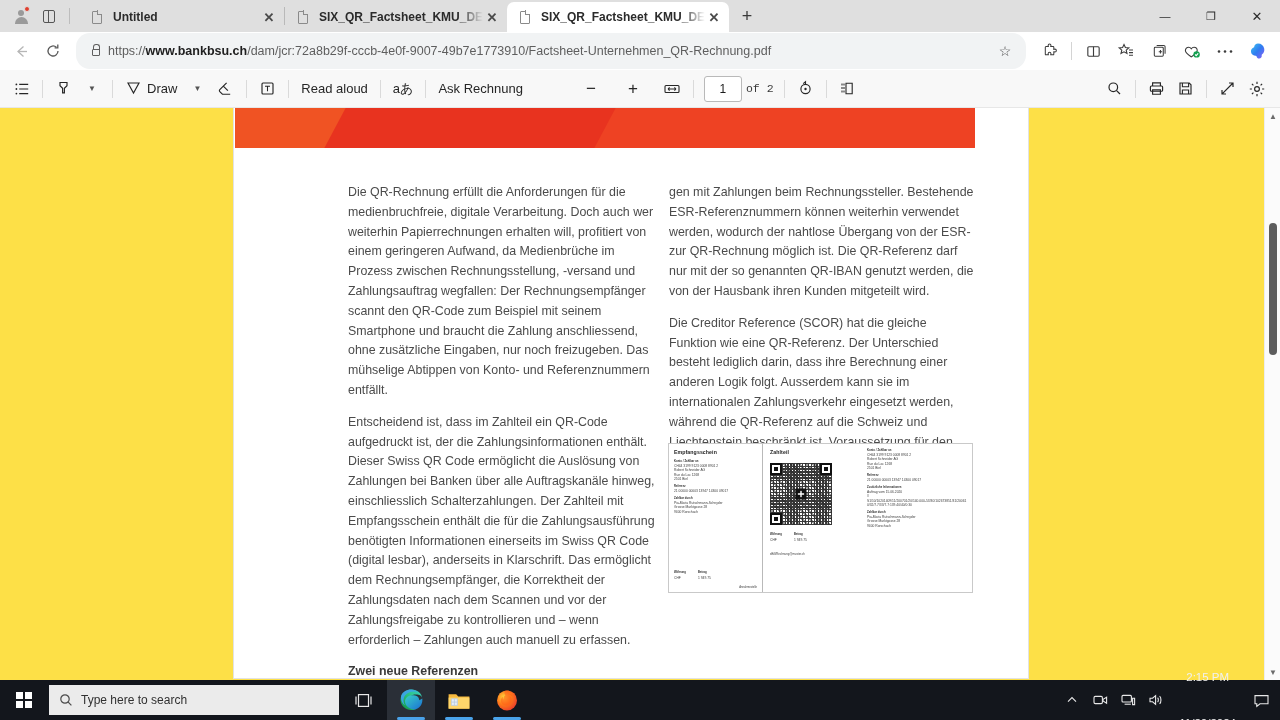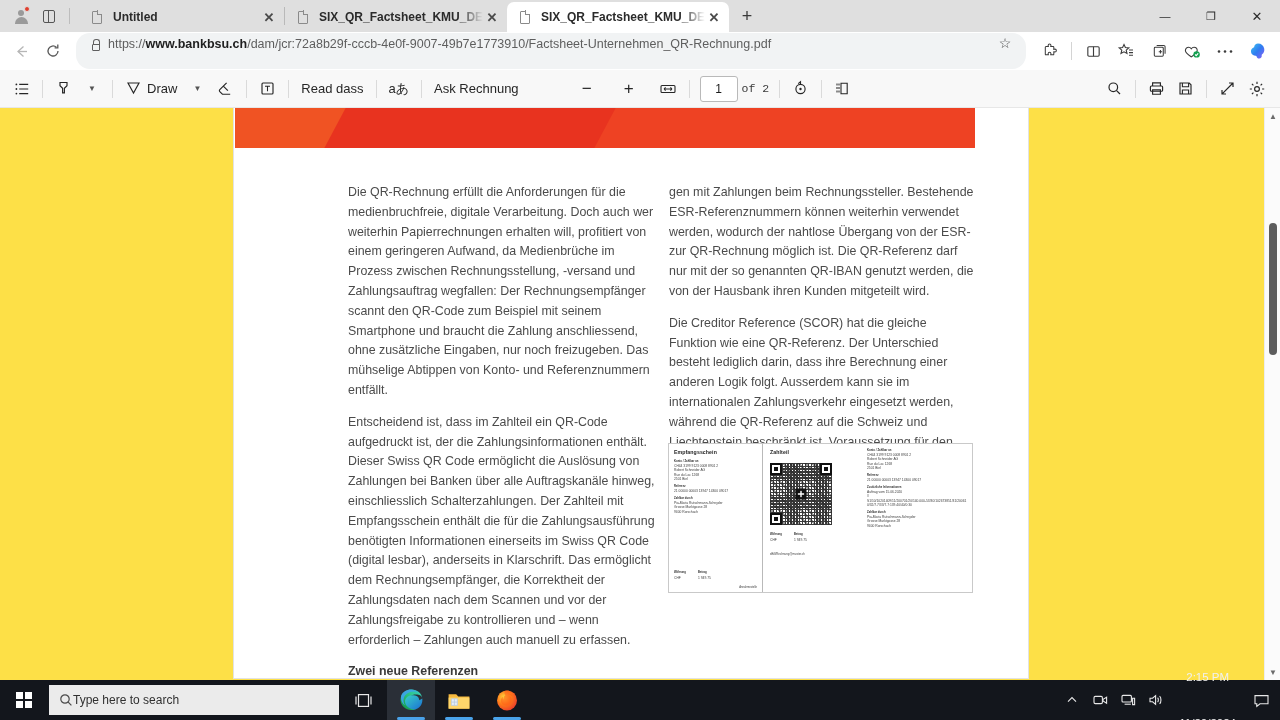--- a/index.html
+++ b/index.html
@@ -134,21 +134,21 @@
     gap: 2px;
   }
   .nav-btn {
     width: 30px; height: 30px; border-radius: 4px;
     display: flex; align-items: center; justify-content: center;
     color: #5a5a5a;
   }
   .nav-btn.back { color: #b6b6b6; }
   .omnibox {
     flex: 1; height: 19px; background: #f1f3f4;
-    border-radius: 14px; display: flex; align-items: flex-end;
+    border-radius: 14px; display: flex; align-items: center;
     padding: 18px 8px; margin: 0 6px; overflow: hidden;
   }
   .lock-ico {
     width: 24px; flex: 0 0 24px; display: flex;
     align-items: center; justify-content: center;
   }
   .lock-shape {
     width: 8px; height: 7px; border: 1.3px solid #5f5f5f;
     border-radius: 1px; position: relative; margin-top: 3px;
   }
@@ -362,21 +362,21 @@
     align-items: center; justify-content: center;
   }
   .winlogo {
     width: 16px; height: 16px;
     display: grid; grid-template-columns: 1fr 1fr; grid-template-rows: 1fr 1fr;
     gap: 1.6px;
   }
   .winlogo i { background: #ffffff; display: block; }
   .tb-search {
     width: 290px; height: 30px; background: #ebebeb;
-    display: flex; align-items: center; padding: 0 10px; 
+    display: flex; align-items: center; padding: 0 10px; gap: 8px;
     margin-left: 1px;
   }
   .tb-search .sglyph { color: #4a4a4a; font-size: 13px; display:flex; }
   .tb-search span.txt { font-size: 12px; color: #303030; }
   .tb-icon {
     width: 48px; height: 40px; display: flex;
     align-items: center; justify-content: center; position: relative;
   }
   .tb-icon.running::after {
     content: ""; position: absolute; bottom: 0; left: 10px;
@@ -563,21 +563,21 @@
   </div>
   <span class="pt-sep"></span>
   <div class="pt-btn">
     <svg width="17" height="17" viewBox="0 0 17 17">
         <rect x="3" y="3" width="11" height="11" rx="1" fill="none" stroke="currentColor" stroke-width="1.15"></rect>
         <path d="M6 6.3h5M8.5 6.3v5" stroke="currentColor" stroke-width="1.05"></path>
       </svg>
   </div>
   <span class="pt-sep"></span>
   <div class="pt-btn">
-    <span class="pt-label">Read dass</span>
+    <span class="pt-label">Read aloud</span>
   </div>
   <span class="pt-sep"></span>
   <div class="pt-btn">
     <span class="pt-label">aあ</span>
   </div>
   <span class="pt-sep"></span>
   <div class="pt-btn">
     <span class="pt-label">Ask Rechnung</span>
   </div>
 

